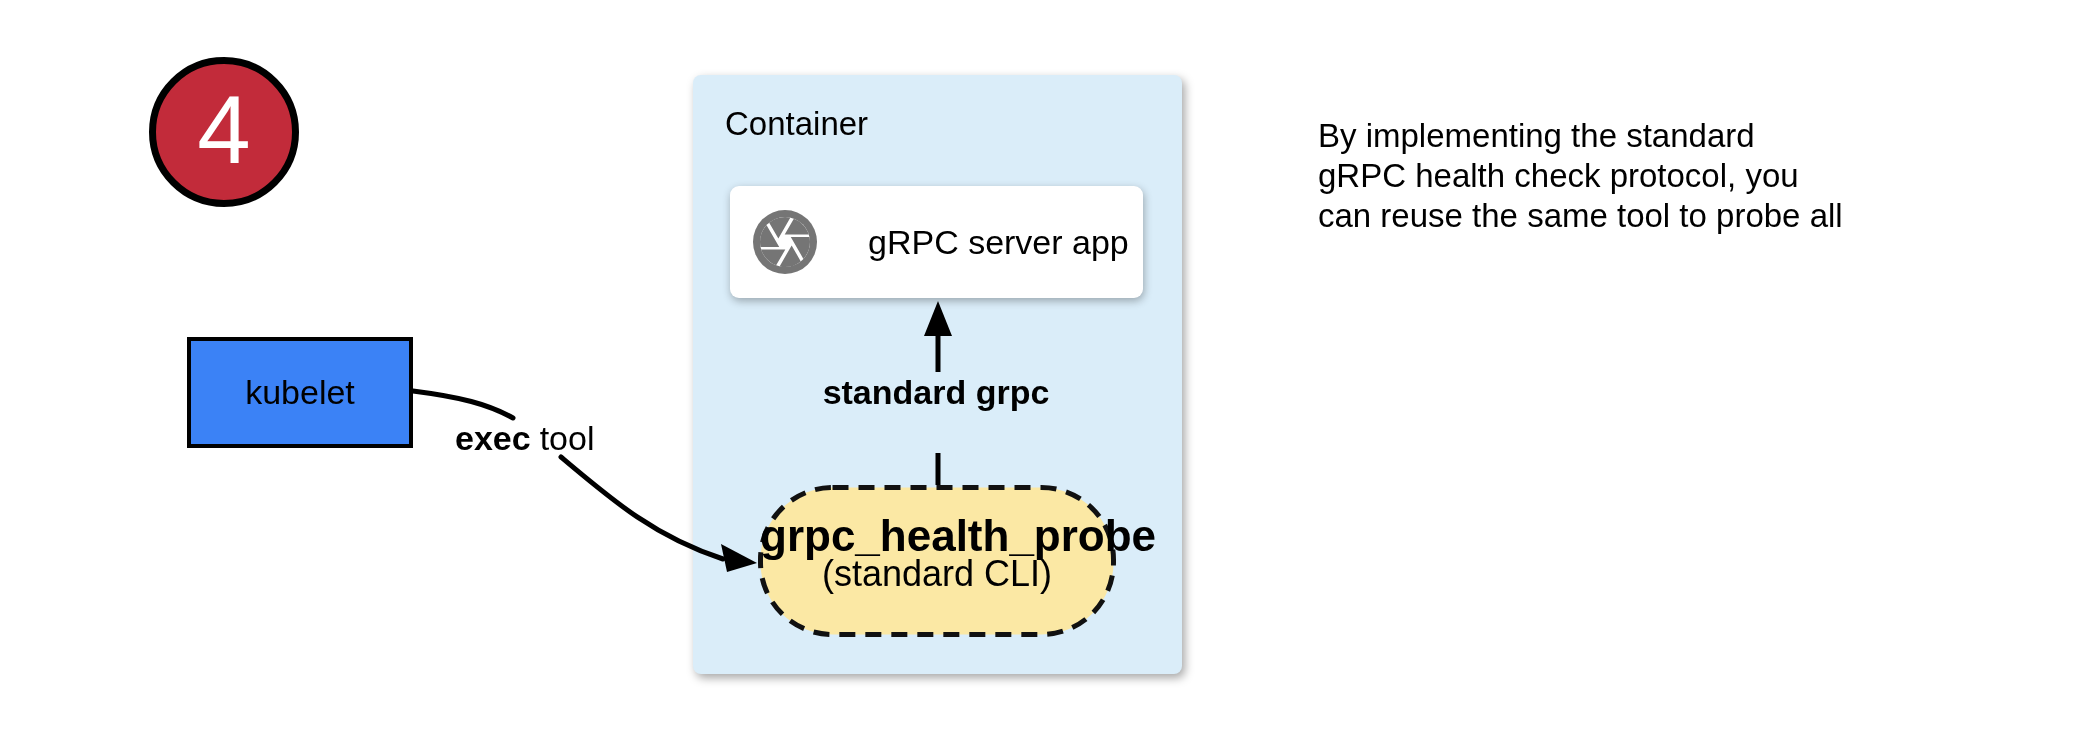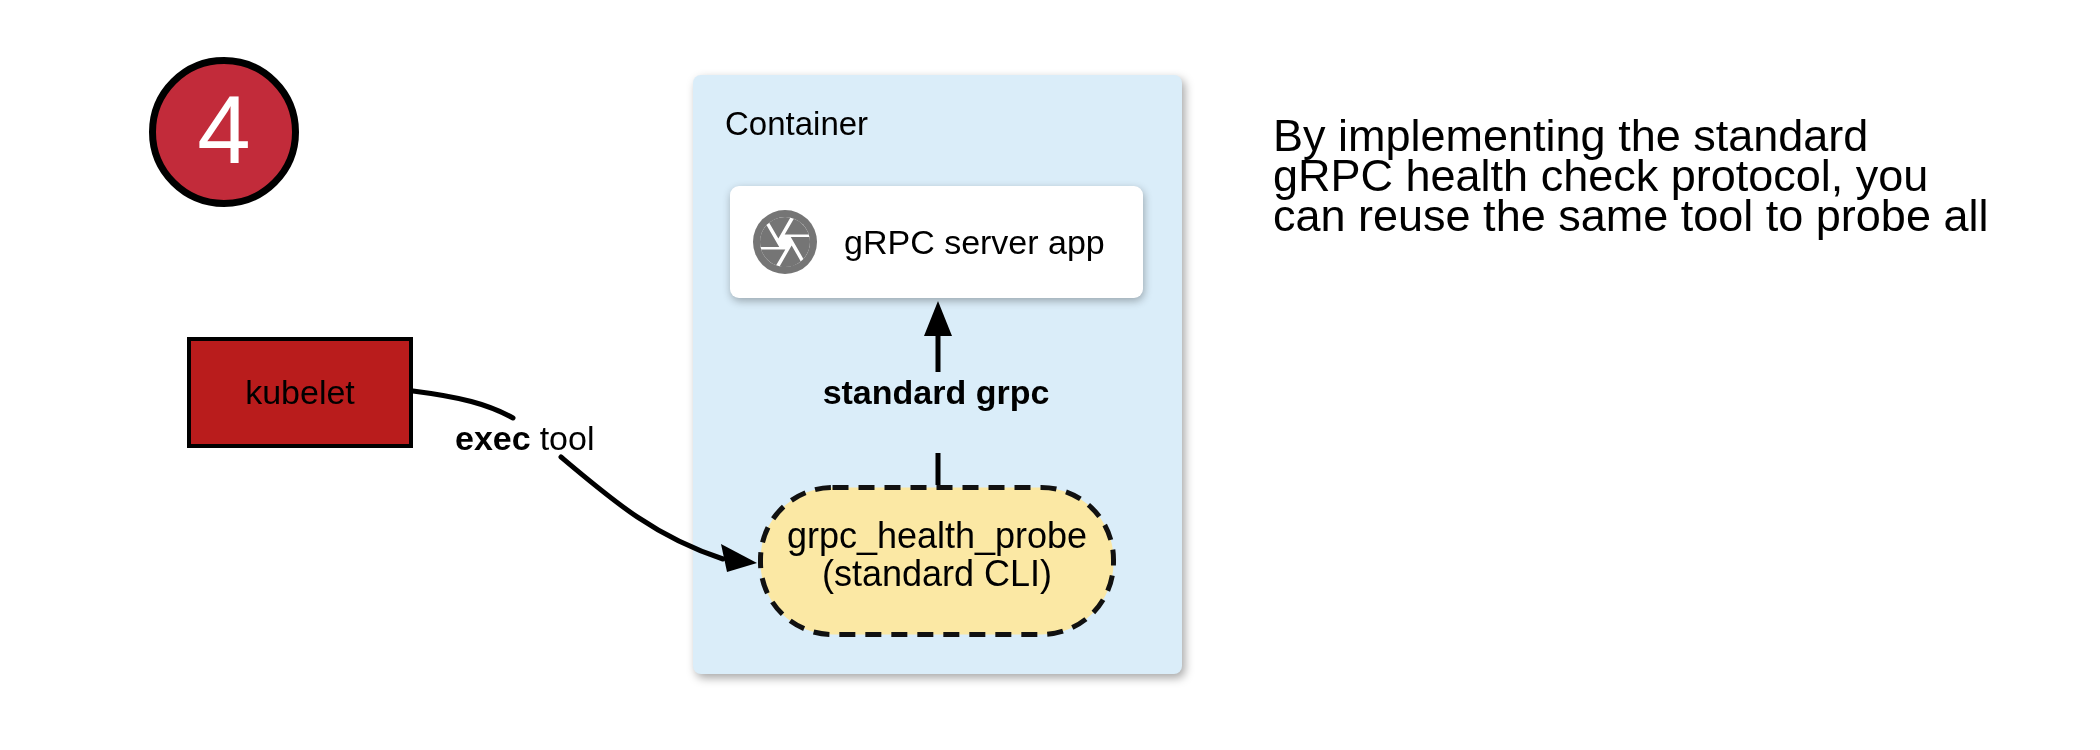--- a/index.html
+++ b/index.html
@@ -10,56 +10,56 @@
   
   .badge{
     position:absolute;left:149px;top:57px;width:136px;height:136px;
     border:7px solid #000;border-radius:50%;background:#C22B3A;
     display:flex;align-items:center;justify-content:center;
   }
   .badge-num{color:#fff;font-size:96px;line-height:1;transform:translateY(-2px);}
   
   .kubelet{
     position:absolute;left:187px;top:337px;width:226px;height:111px;box-sizing:border-box;
-    border:4px solid #000;background:#b91c1c;display:flex;align-items:center;justify-content:center;
+    border:4px solid #000;background:#3b82f6;display:flex;align-items:center;justify-content:center;
     font-size:34px;
   }
   
   .container-box{
     position:absolute;left:693px;top:75px;width:489px;height:599px;
     background:#DAEDF9;border-radius:8px;
     box-shadow:3px 4px 10px rgba(0,0,0,0.35);
   }
   .container-label{position:absolute;left:725px;top:105px;font-size:33px;}
   
   .server-box{
     position:absolute;left:730px;top:186px;width:413px;height:112px;box-sizing:border-box;
     background:#fff;border-radius:9px;box-shadow:1px 3px 8px rgba(0,0,0,0.30);
-    display:flex;align-items:center;padding-left:22px;
+    display:flex;align-items:center;padding-left:22px;gap:24px;
   }
   .server-box .icon{width:66px;height:66px;flex:0 0 auto;}
   .server-label{font-size:34px;margin-left:26px;}
   
   .overlay{position:absolute;left:0;top:0;width:2100px;height:750px;pointer-events:none;}
   
   .probe-text{
     position:absolute;left:760px;top:517px;width:354px;text-align:center;line-height:38px;
   }
-  .probe-title{font-size:36px;font-weight:normal;}
+  .probe-title{font-size:44px;font-weight:bold;}
   .probe-sub{font-size:36px;}
   
   .proto-label{
     position:absolute;left:786px;top:372px;width:300px;text-align:center;
     font-size:34px;line-height:40px;font-weight:bold;
   }
   .exec-label{position:absolute;left:455px;top:419px;font-size:34px;white-space:nowrap;}
   .exec-bold{font-weight:bold;text-align:center;}
   .exec-rest{margin-left:9px;}
   
-  .note{position:absolute;left:1273px;top:116px;font-size:45px;line-height:40px;}
+  .note{position:absolute;left:1318px;top:116px;font-size:33px;line-height:40px;}
 </style>
 </head>
 <body>
 
 <div id="stage">
 
   <div class="badge">
     <div class="badge-num">4</div>
   </div>
 

